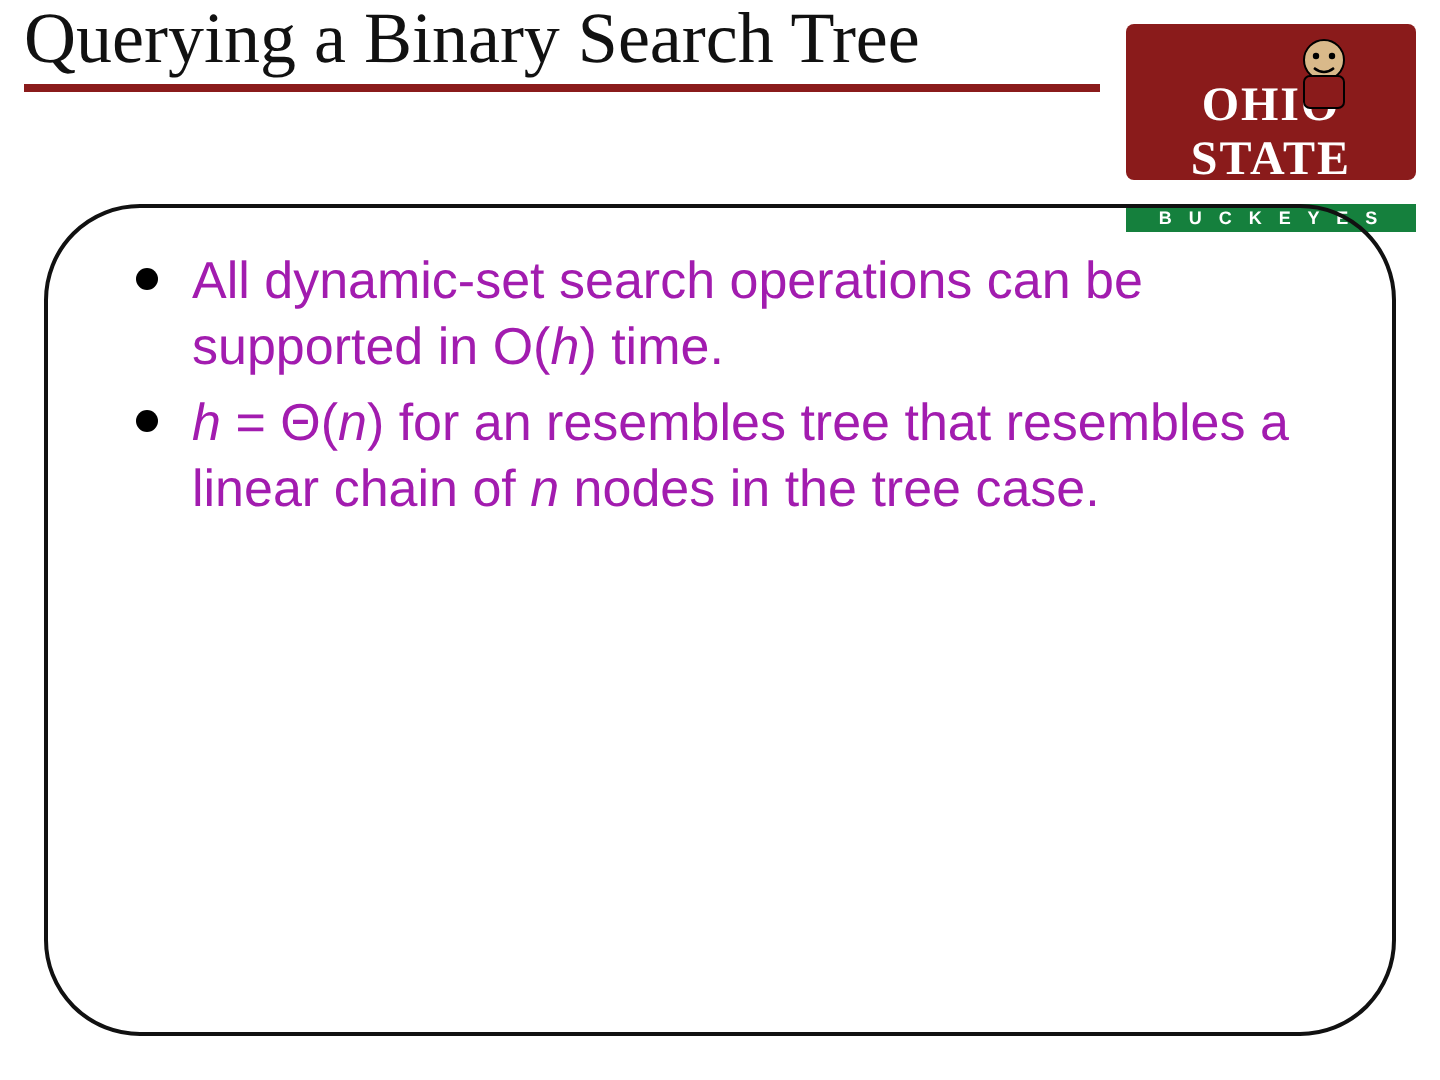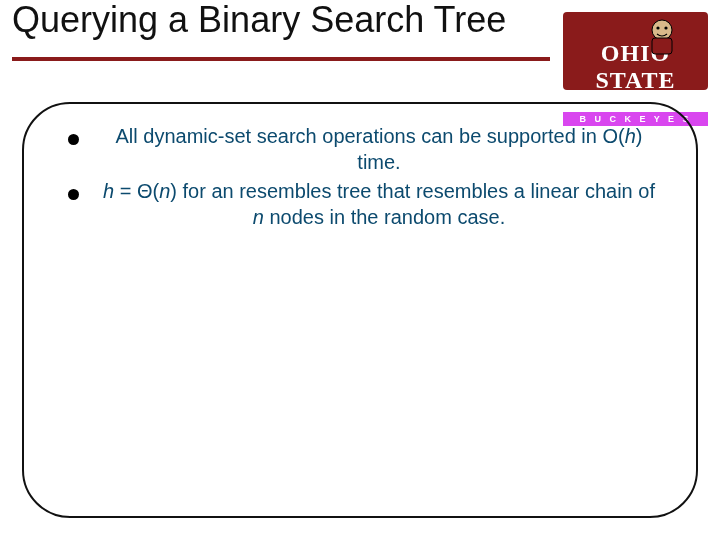--- a/index.html
+++ b/index.html
@@ -1,21 +1,22 @@
 <!DOCTYPE html>
 <html><head>
 <meta charset="utf-8">
 <style>
   html,body{margin:0;padding:0;width:720px;height:540px;background:#fff;font-family:Arial,Helvetica,sans-serif;}
   .slide{position:relative;width:720px;height:540px;overflow:hidden;}
   .title-wrap{
     position:absolute;
     left:12px;top:0;right:170px;
-    padding:0 0 17px 0;
+    padding:0 0 2px 0;
     border-bottom:4px solid #8a1b1b;
+    font-family:Liberation Serif, serif;
   }
   .title{
     font-size:36px;
     line-height:1.1;
     color:#111;
     margin:0;
     font-weight:400;
   }
   .logo-block{
     position:absolute;
@@ -25,45 +26,44 @@
     border-radius:4px;
     color:#fff;
     text-align:center;
   }
   .logo-name{
     font-family:"Times New Roman",serif;
     font-size:24px;letter-spacing:1px;
     margin-top:28px;font-weight:700;
   }
   .logo-bar{
-    background:#d946ef;color:#fff;
+    background:#15803d;color:#fff;
     font-size:9px;letter-spacing:3px;
-    padding:2px 0;margin-top:18px;
+    padding:2px 0;margin-top:8px;
     font-weight:700;
   }
   .brutus{
     position:absolute;
     right:24px;top:4px;
     width:44px;height:44px;
   }
   .card{
     position:absolute;
     left:22px;right:22px;top:102px;bottom:22px;
     border:2px solid #111;
     border-radius:48px;
     padding:20px 34px 20px 44px;
     box-sizing:border-box;
   }
   ul.bullets{
     list-style:none;
     padding:0;margin:0;
-    font-size:20px;
+    font-size:26px;
     line-height:1.28;
-    color:#0c4a6e;
-    text-align:center;
+    color:#a21caf;
   }
   ul.bullets li{
     position:relative;
     padding-left:28px;
     margin-bottom:4px;
   }
   ul.bullets li::before{
     content:"";
     position:absolute;
     left:0;top:10px;
@@ -91,18 +91,18 @@
     <div class="logo-name">OHIO STATE</div>
     <div class="logo-bar">B U C K E Y E S</div>
   </div>
 
   <div class="card">
     <ul class="bullets">
       <li>
         <span>All dynamic-set search operations can be supported in O(</span><span class="ital">h</span><span>) time.</span>
       </li>
       <li>
-        <span class="ital">h</span><span> = Θ(</span><span class="ital">n</span><span>) for an resembles tree that resembles a linear chain of </span><span class="ital">n</span><span> nodes in the random case.</span>
+        <span class="ital">h</span><span> = Θ(</span><span class="ital">n</span><span>) for an resembles tree that resembles a linear chain of </span><span class="ital">n</span><span> nodes in the tree case.</span>
       </li>
     </ul>
   </div>
 
 </div>
 
 </body></html>

